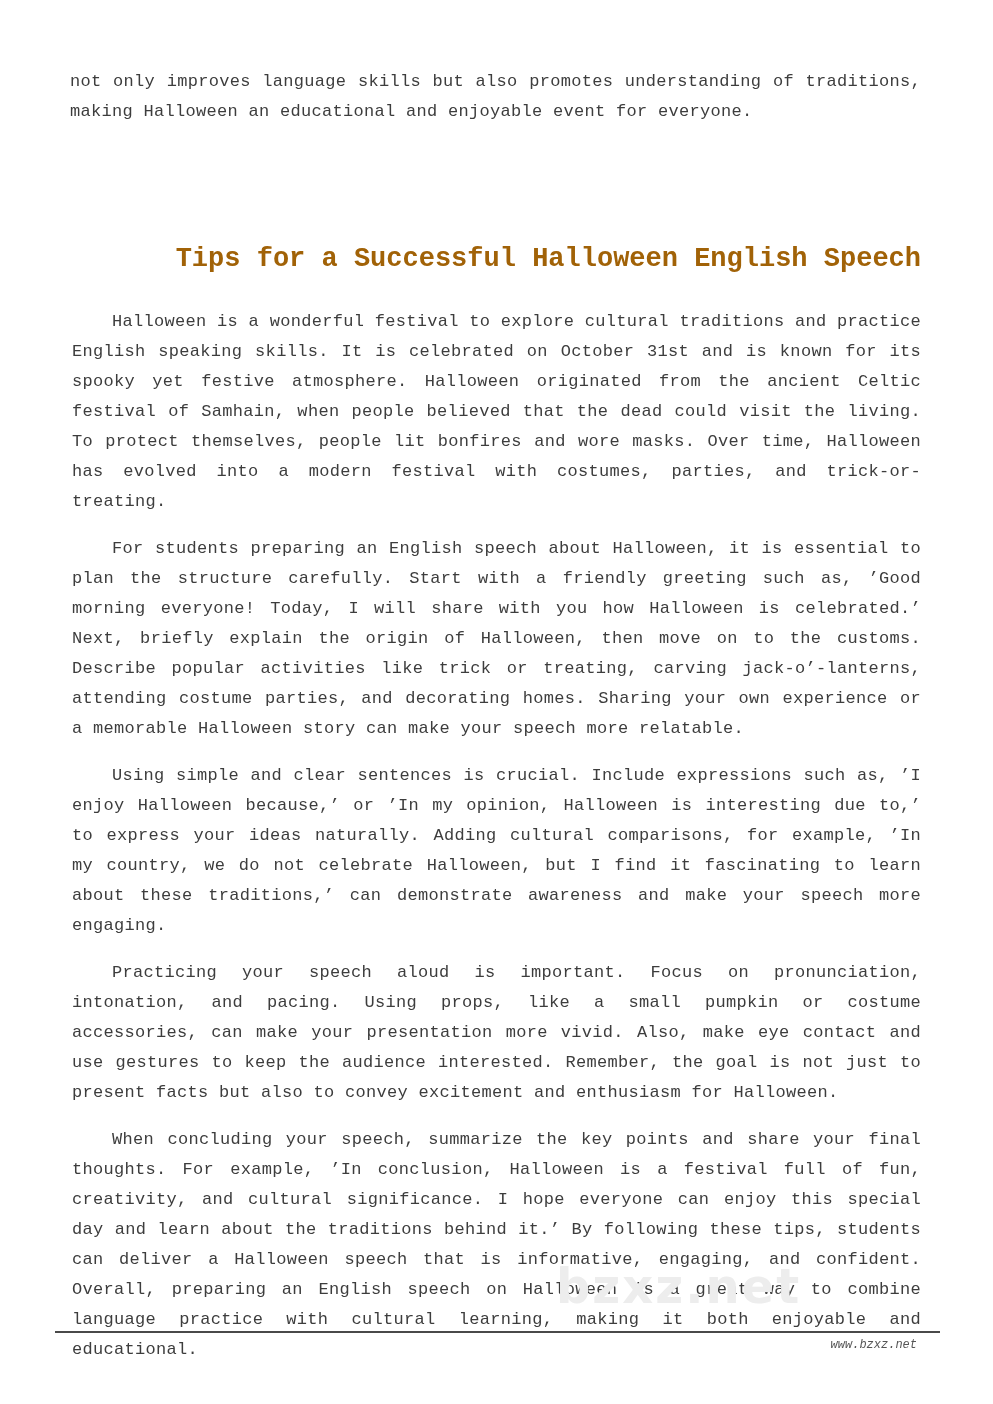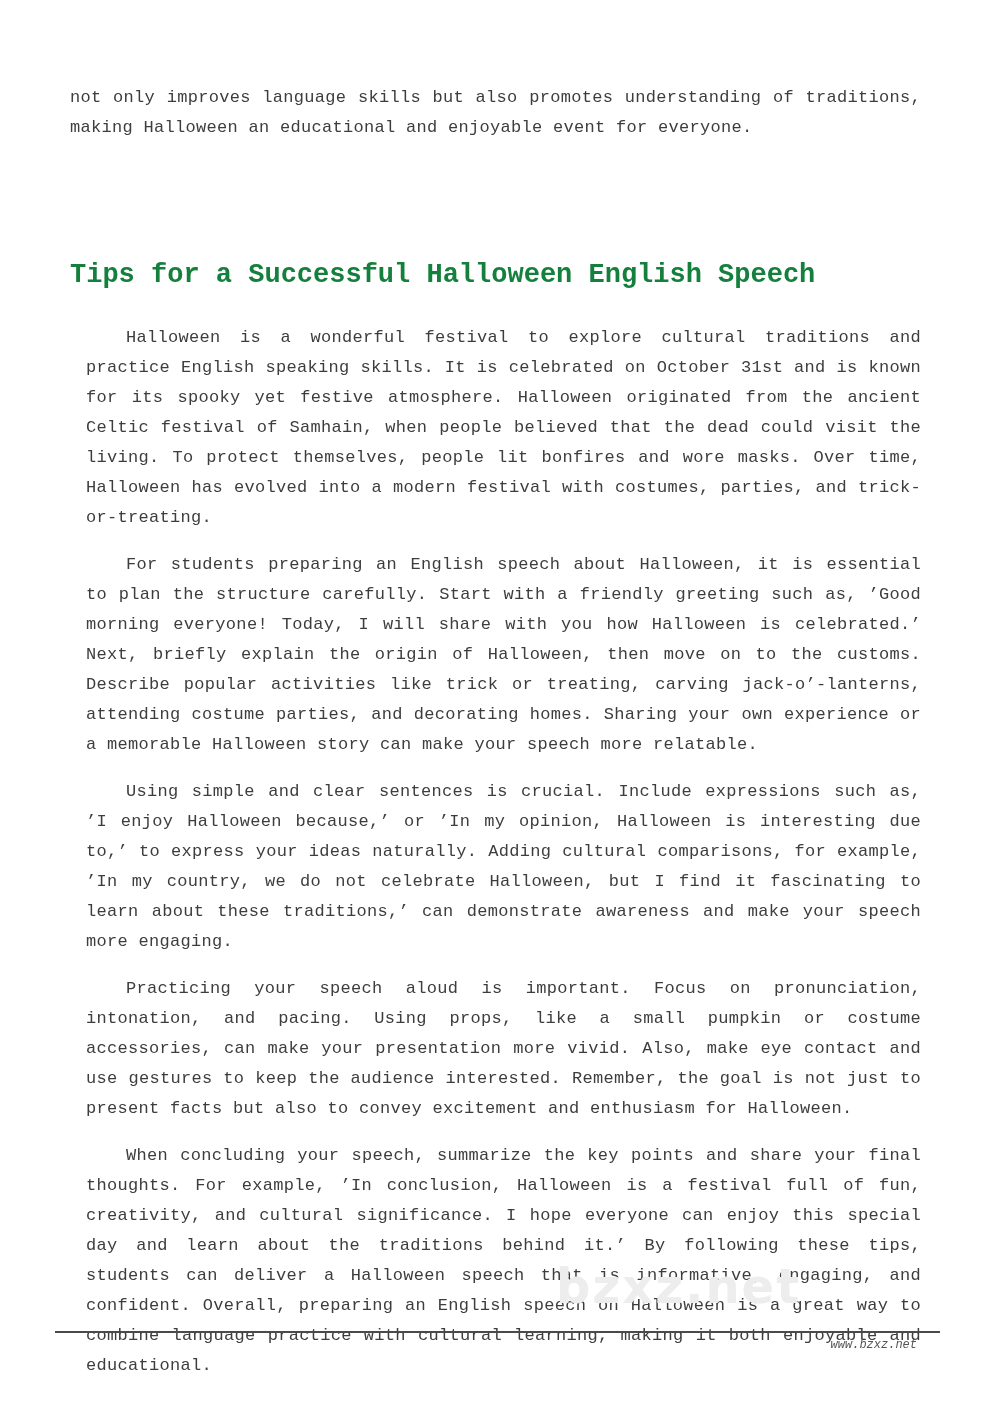--- a/index.html
+++ b/index.html
@@ -11,42 +11,42 @@
     width: 993px;
     height: 1404px;
     position: relative;
     overflow: hidden;
     font-family: "Liberation Mono", monospace;
     color: #3d3d3d;
   }
   .content {
     position: absolute;
     left: 70px;
-    top: 16px;
+    top: 0;
     width: 851px;
     padding-top: 67px;
   }
   .continuation {
     margin: 0;
     font-size: 17px;
     line-height: 30px;
     text-align: justify;
     letter-spacing: 0.3px;
   }
   .doc-title {
     margin: 110px 0 0 0;
     font-size: 27px;
     line-height: 44px;
     font-weight: 600;
-    text-align: left;
-    color: #15803d;
+    text-align: right;
+    color: #a16207;
     white-space: nowrap;
   }
   .body-para {
-    margin: 17px 0 0 16px;
+    margin: 17px 0 0 2px;
     font-size: 17px;
     line-height: 30px;
     text-align: justify;
     text-indent: 40px;
     letter-spacing: 0.3px;
   }
   .body-para.first {
     margin-top: 26px;
   }
   .watermark {

